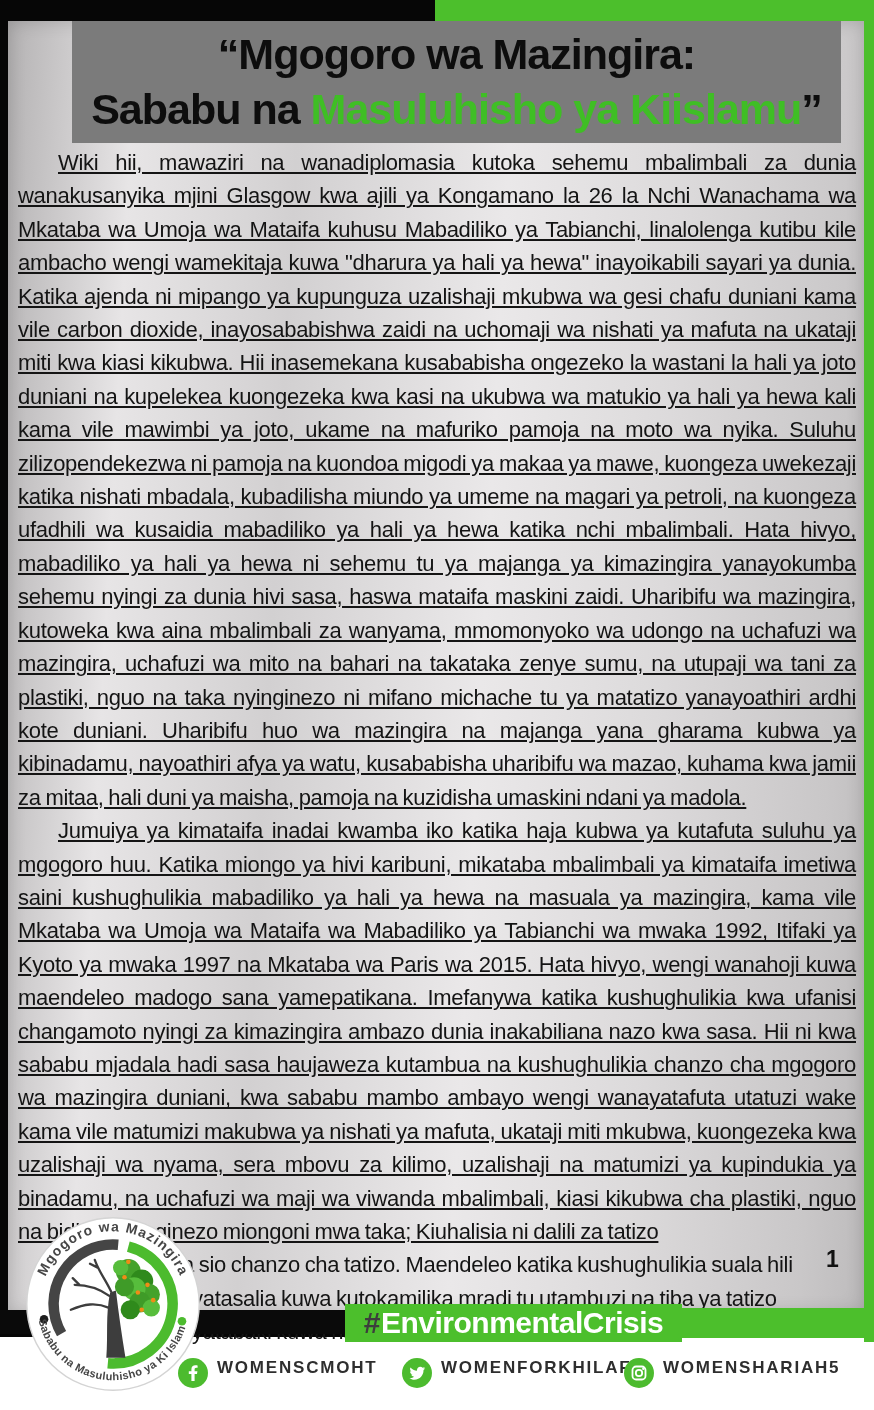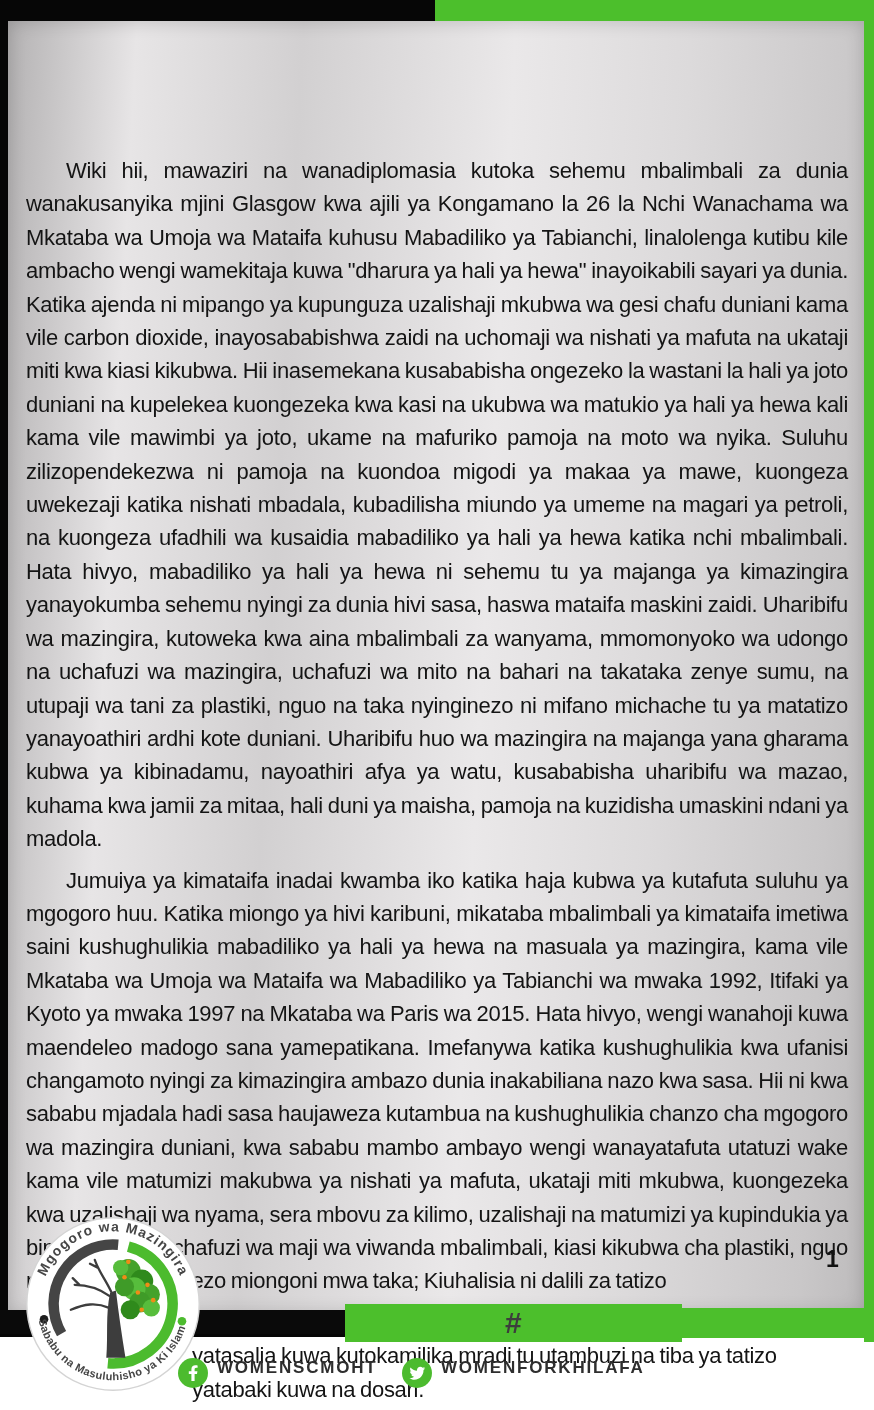--- a/index.html
+++ b/index.html
@@ -14,21 +14,21 @@
          box-shadow:inset 0 0 18px rgba(0,0,0,.18);}
   
   .title-banner{position:absolute;left:72px;top:21px;width:769px;height:122px;background:#7b7b7b;
                 display:flex;flex-direction:column;justify-content:center;text-align:center;}
   .title-line{font-size:43px;font-weight:bold;line-height:55px;color:#0d0d0d;letter-spacing:-1px;white-space:nowrap;}
   .title-green{color:#3fbe25;}
   
   .body-text{position:absolute;left:18px;top:146px;width:838px;
              font-size:22px;line-height:33.4px;color:#141414;text-align:justify;
              letter-spacing:-0.3px;word-spacing:-1px;}
-  .body-text p{margin:8px;text-indent:40px;}
+  .body-text p{margin:0;text-indent:40px;text-decoration:underline;}
   .tail-line{white-space:nowrap;}
   .tail-1{padding-left:152px;}
   .tail-2{padding-left:174px;}
   .tail-3{padding-left:174px;}
   .page-num{position:absolute;left:826px;top:1246px;font-size:23px;font-weight:600;color:#111;}
   
   .black-band{position:absolute;left:0;top:1310px;width:348px;height:24px;background:#0a0a0a;}
   .green-strip{position:absolute;left:682px;top:1308px;width:192px;height:30px;background:#4cbf2c;}
   .hashtag-banner{position:absolute;left:345px;top:1304px;width:337px;height:38px;background:#4cbf2c;
                   display:flex;align-items:center;justify-content:center;
@@ -45,36 +45,41 @@
 </head>
 <body>
 
 <div id="page">
 
   <div class="bg-black"></div>
   <div class="top-green"></div>
   <div class="right-green"></div>
   <div class="paper"></div>
 
+  <div class="title-banner">
+    <div class="title-line">“Mgogoro wa Mazingira:</div>
+    <div class="title-line"><span>Sababu na </span><span class="title-green">Masuluhisho ya Kiislamu</span><span>”</span></div>
+  </div>
 
   <div class="body-text">
     <p>Wiki hii, mawaziri na wanadiplomasia kutoka sehemu mbalimbali za dunia wanakusanyika mjini Glasgow kwa ajili ya Kongamano la 26 la Nchi Wanachama wa Mkataba wa Umoja wa Mataifa kuhusu Mabadiliko ya Tabianchi, linalolenga kutibu kile ambacho wengi wamekitaja kuwa "dharura ya hali ya hewa" inayoikabili sayari ya dunia. Katika ajenda ni mipango ya kupunguza uzalishaji mkubwa wa gesi chafu duniani kama vile carbon dioxide, inayosababishwa zaidi na uchomaji wa nishati ya mafuta na ukataji miti kwa kiasi kikubwa. Hii inasemekana kusababisha ongezeko la wastani la hali ya joto duniani na kupelekea kuongezeka kwa kasi na ukubwa wa matukio ya hali ya hewa kali kama vile mawimbi ya joto, ukame na mafuriko pamoja na moto wa nyika. Suluhu zilizopendekezwa ni pamoja na kuondoa migodi ya makaa ya mawe, kuongeza uwekezaji katika nishati mbadala, kubadilisha miundo ya umeme na magari ya petroli, na kuongeza ufadhili wa kusaidia mabadiliko ya hali ya hewa katika nchi mbalimbali. Hata hivyo, mabadiliko ya hali ya hewa ni sehemu tu ya majanga ya kimazingira yanayokumba sehemu nyingi za dunia hivi sasa, haswa mataifa maskini zaidi. Uharibifu wa mazingira, kutoweka kwa aina mbalimbali za wanyama, mmomonyoko wa udongo na uchafuzi wa mazingira, uchafuzi wa mito na bahari na takataka zenye sumu, na utupaji wa tani za plastiki, nguo na taka nyinginezo ni mifano michache tu ya matatizo yanayoathiri ardhi kote duniani. Uharibifu huo wa mazingira na majanga yana gharama kubwa ya kibinadamu, nayoathiri afya ya watu, kusababisha uharibifu wa mazao, kuhama kwa jamii za mitaa, hali duni ya maisha, pamoja na kuzidisha umaskini ndani ya madola.</p>
     <p>Jumuiya ya kimataifa inadai kwamba iko katika haja kubwa ya kutafuta suluhu ya mgogoro huu. Katika miongo ya hivi karibuni, mikataba mbalimbali ya kimataifa imetiwa saini kushughulikia mabadiliko ya hali ya hewa na masuala ya mazingira, kama vile Mkataba wa Umoja wa Mataifa wa Mabadiliko ya Tabianchi wa mwaka 1992, Itifaki ya Kyoto ya mwaka 1997 na Mkataba wa Paris wa 2015. Hata hivyo, wengi wanahoji kuwa maendeleo madogo sana yamepatikana. Imefanywa katika kushughulikia kwa ufanisi changamoto nyingi za kimazingira ambazo dunia inakabiliana nazo kwa sasa. Hii ni kwa sababu mjadala hadi sasa haujaweza kutambua na kushughulikia chanzo cha mgogoro wa mazingira duniani, kwa sababu mambo ambayo wengi wanayatafuta utatuzi wake kama vile matumizi makubwa ya nishati ya mafuta, ukataji miti mkubwa, kuongezeka kwa uzalishaji wa nyama, sera mbovu za kilimo, uzalishaji na matumizi ya kupindukia ya binadamu, na uchafuzi wa maji wa viwanda mbalimbali, kiasi kikubwa cha plastiki, nguo na bidhaa nyinginezo miongoni mwa taka; Kiuhalisia ni dalili za tatizo</p>
     <div class="tail-line tail-1">na sio chanzo cha tatizo. Maendeleo katika kushughulikia suala hili</div>
     <div class="tail-line tail-2">yatasalia kuwa kutokamilika mradi tu utambuzi na tiba ya tatizo</div>
     <div class="tail-line tail-3">yatabaki kuwa na dosari.</div>
   </div>
 
   <div class="page-num">1</div>
 
   <div class="black-band"></div>
   <div class="green-strip"></div>
 
   <div class="hashtag-banner">
       <span class="hash-sign">#</span>
+      <span>EnvironmentalCrisis</span>
     </div>
 
   <svg class="logo" viewBox="-95 -95 190 190">
     <circle r="90" fill="#ffffff" stroke="#d4d4d4" stroke-width="1.5"></circle>
     <path d="M -53.7,31 A 62,62 0 0 1 5.4,-61.8" fill="none" stroke="#454545" stroke-width="11"></path>
     <path d="M 16,-59.9 A 62,62 0 0 1 -5.4,61.8" fill="none" stroke="#4cbb2e" stroke-width="11"></path>
     <circle cx="-72" cy="16" r="4.5" fill="#1e1e1e"></circle>
     <circle cx="72" cy="18" r="4.5" fill="#4cbb2e"></circle>
     <g>
       <path d="M -7,56 C -5,32 -8,12 -3,-12 L 3,-14 C 6,10 9,32 13,56 Z" fill="#3d3d3d"></path>
@@ -118,14 +123,23 @@
     </svg>
     <span class="social-handle">WOMENSCMOHT</span>
   </div>
   <div class="social-item social-tw">
     <svg class="social-icon" viewBox="0 0 30 30">
       <circle cx="15" cy="15" r="15" fill="#4cbb2e"></circle>
       <path d="M23.2 10.3c-.6.3-1.2.4-1.9.5.7-.4 1.2-1 1.4-1.8-.6.4-1.3.6-2.1.8-.6-.6-1.4-1-2.4-1-1.8 0-3.2 1.4-3.2 3.2 0 .3 0 .5.1.7-2.7-.1-5-1.4-6.6-3.3-.3.5-.4 1-.4 1.6 0 1.1.6 2.1 1.4 2.7-.5 0-1-.2-1.4-.4v.1c0 1.6 1.1 2.9 2.6 3.2-.3.1-.6.1-.9.1-.2 0-.4 0-.6-.1.4 1.3 1.6 2.2 3 2.2-1.1.9-2.5 1.4-4 1.4h-.8c1.4.9 3.1 1.5 4.9 1.5 5.9 0 9.2-4.9 9.2-9.2v-.4c.7-.4 1.2-1 1.7-1.8z" fill="#ffffff"></path>
     </svg>
     <span class="social-handle">WOMENFORKHILAFA</span>
   </div>
+  <div class="social-item social-ig">
+    <svg class="social-icon" viewBox="0 0 30 30">
+      <circle cx="15" cy="15" r="15" fill="#4cbb2e"></circle>
+      <rect x="8.5" y="8.5" width="13" height="13" rx="3.6" fill="none" stroke="#ffffff" stroke-width="1.8"></rect>
+      <circle cx="15" cy="15" r="3.2" fill="none" stroke="#ffffff" stroke-width="1.8"></circle>
+      <circle cx="19.3" cy="10.7" r="1.2" fill="#ffffff"></circle>
+    </svg>
+    <span class="social-handle">WOMENSHARIAH5</span>
+  </div>
 
 </div>
 
 </body></html>

